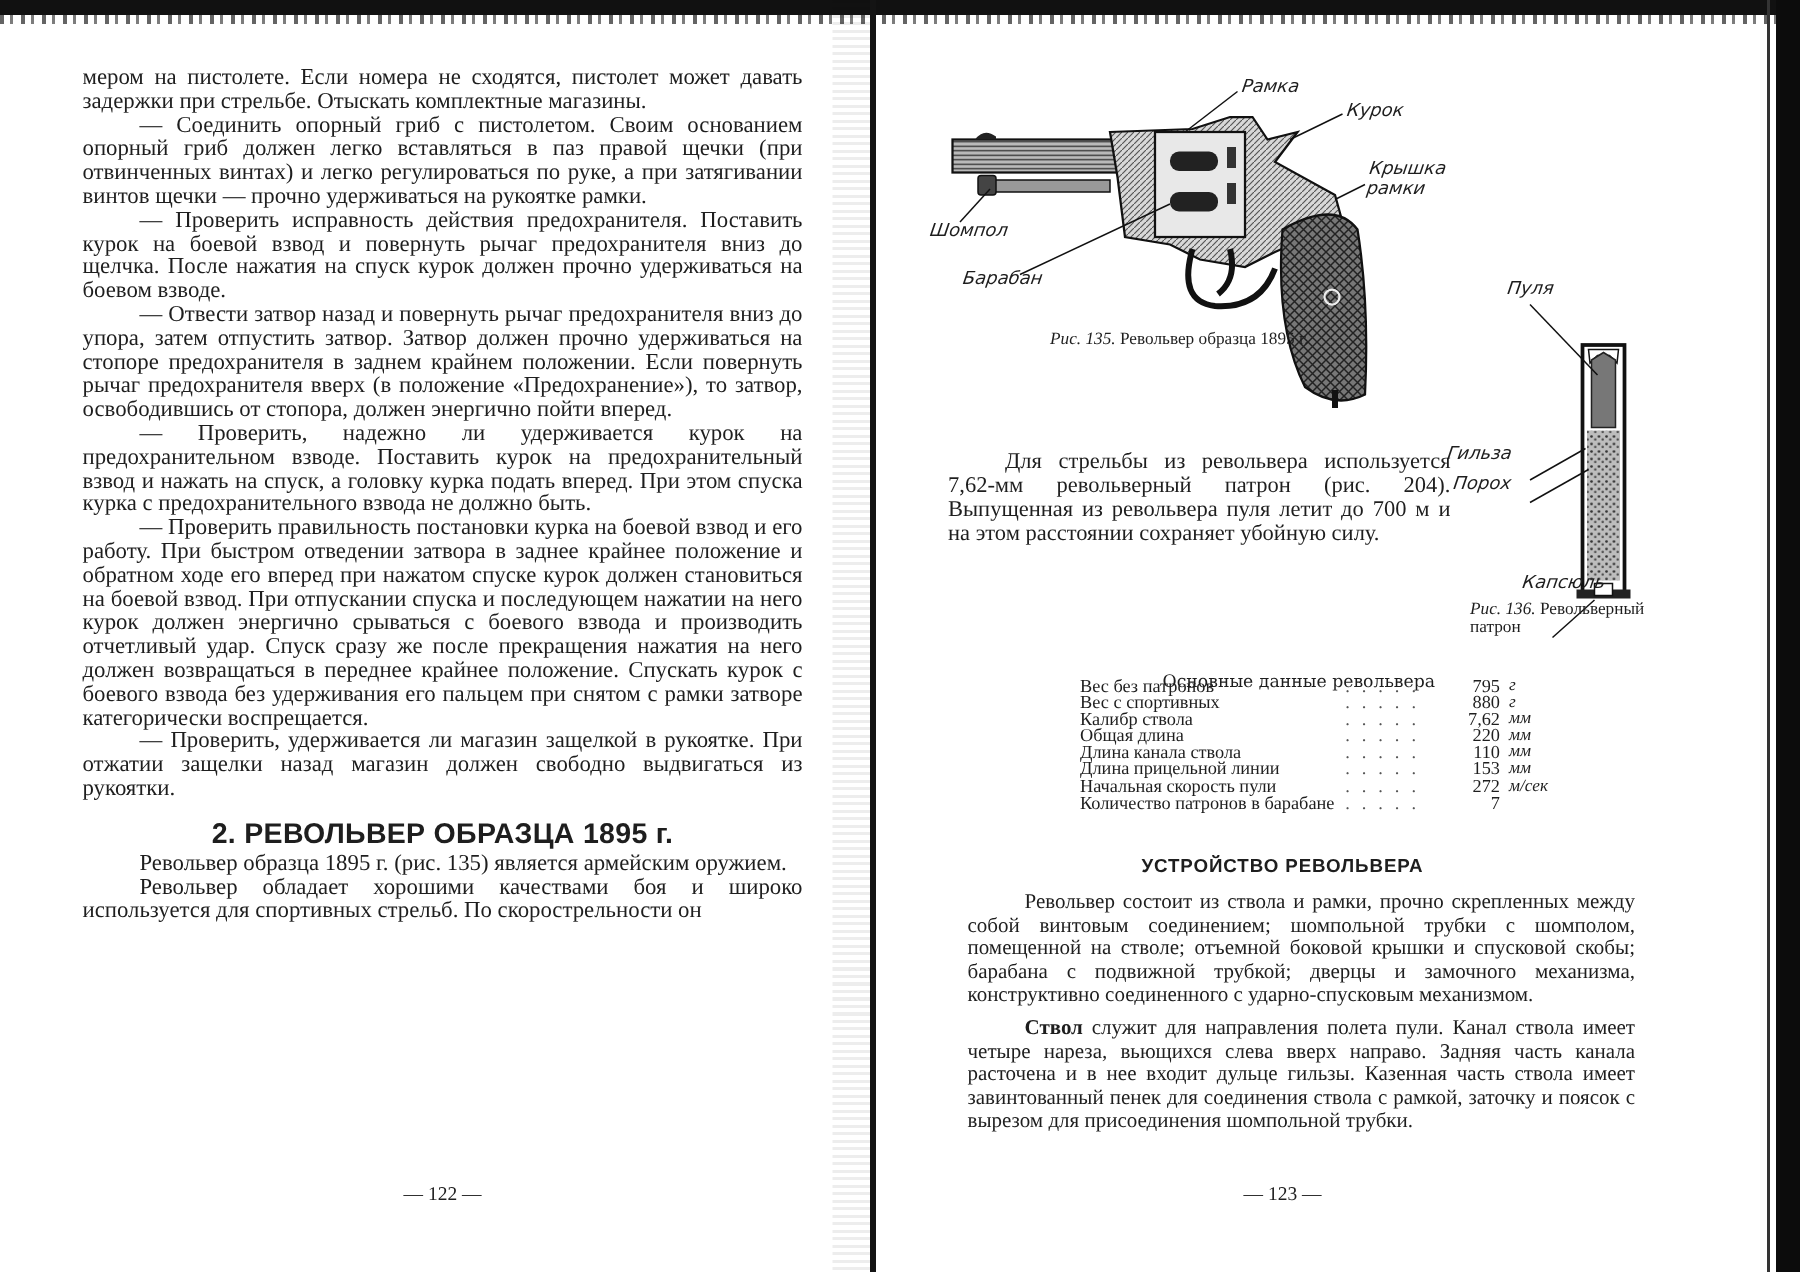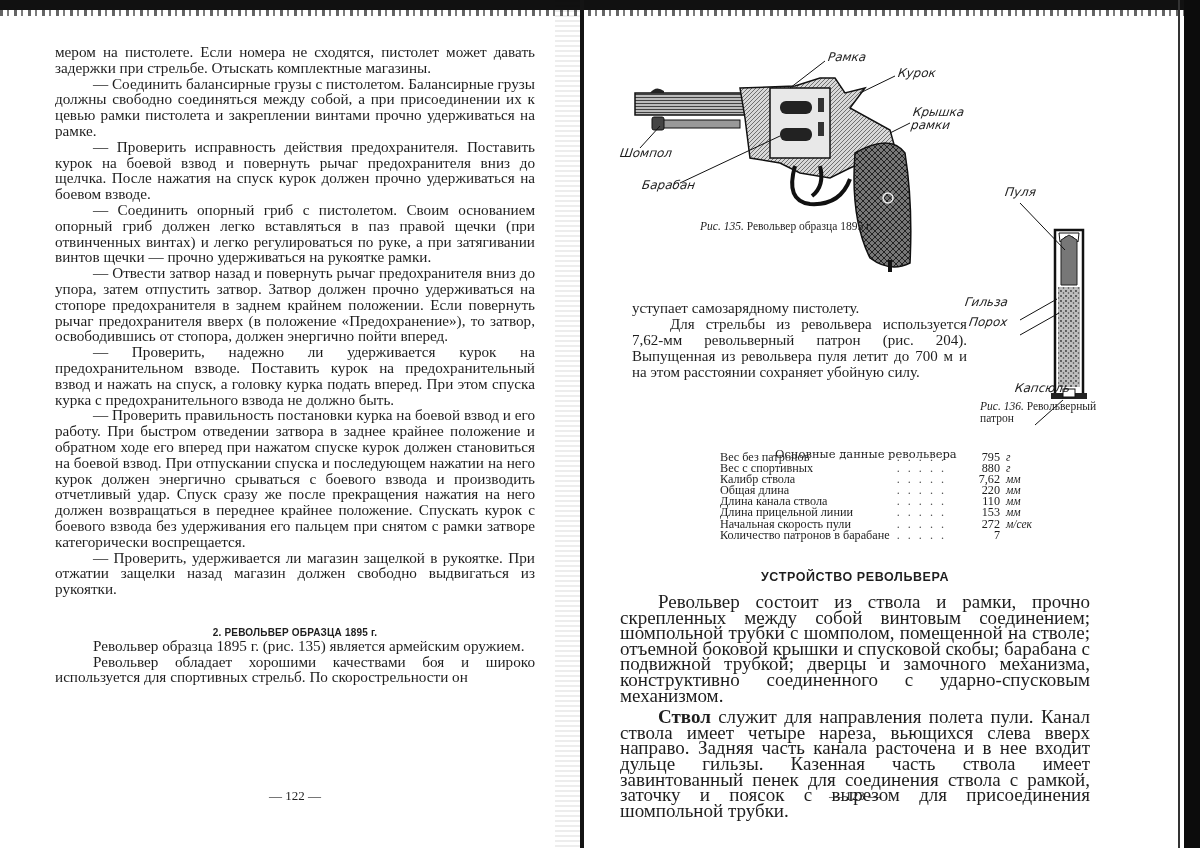--- a/index.html
+++ b/index.html
@@ -39,21 +39,21 @@
     margin: 0; font-size: 15.2px; line-height: 15.8px; text-align: justify;
     text-align-last: left;
     font-family: Liberation Serif, serif;
   }
   .para.indent { text-indent: 38px; }
   .page-left .para:first-child { margin-top: 44px; }
   .bold-lead { font-weight: bold; }
 
   .chapter-title {
     text-align: center; font-family: "Liberation Sans", "DejaVu Sans", sans-serif;
-    font-size: 10px; margin: 30px 0 0 0; letter-spacing: .2px;
+    font-size: 19px; margin: 12px 0 0 0; letter-spacing: .2px;
   }
   .section-title {
     text-align: center; font-family: "Liberation Sans", "DejaVu Sans", sans-serif;
     font-weight: bold; font-size: 12.5px; margin: 14px 0 15px 0; letter-spacing: .6px;
   }
   .page-num {
     position: absolute; font-size: 13px; text-align: center; width: 120px;
   }
   .page-left .page-num { left: 180px; top: 788px; }
   .page-right .page-num { left: 175px; top: 788px; }
@@ -78,39 +78,38 @@
     font-family: "DejaVu Serif", serif;
   }
   .spec-table { position: absolute; left: 100px; top: 452px; width: 330px; border-collapse: collapse; }
   .spec-table td { padding: 0; font-size: 12.2px; line-height: 11.1px; white-space: nowrap; }
   .spec-table .spec-label { width: 240px; position: relative; }
   .spec-table .dots { color: #555; letter-spacing: 8px; position: absolute; right: 8px; }
   .spec-table .spec-value { text-align: right; width: 40px; padding-right: 6px; }
   .spec-table .spec-unit { font-style: italic; font-size: 11.5px; }
 
   .right-body { position: absolute; left: 0; top: 570px; width: 470px; }
-  .right-body .para { font-size: 19px; line-height: 15.6px; }
+  .right-body .para { font-size: 14px; line-height: 15.6px; margin-left: 25px; }
   .right-body .section-title { margin: 0 0 10px 0; }
   .right-body .para + .para { margin-top: 6px; }
 </style>
 </head>
 <body>
 
 <div class="scan-top-dark"></div>
 <div class="right-edge-line"></div>
 <div class="right-edge-dark"></div>
 <div class="gutter-shade"></div>
 <div class="gutter"></div>
 
 <div class="page page-left">
   <div>
     <p class="para">мером на пистолете. Если номера не сходятся, пистолет может давать задержки при стрельбе. Отыскать комплектные магазины.</p>
-    <p class="para indent">— Соединить балансирные грузы с пистолетом. Балансирные грузы должны свободно соединяться между собой, а при присоединении их к цевью рамки пистолета и закреплении винтами прочно удерживаться на рамке.</p>
+    <p class="para indent">— Соединить опорный гриб с пистолетом. Своим основанием опорный гриб должен легко вставляться в паз правой щечки (при отвинченных винтах) и легко регулироваться по руке, а при затягивании винтов щечки — прочно удерживаться на рукоятке рамки.</p>
     <p class="para indent">— Проверить исправность действия предохранителя. Поставить курок на боевой взвод и повернуть рычаг предохранителя вниз до щелчка. После нажатия на спуск курок должен прочно удерживаться на боевом взводе.</p>
-    <p class="para indent">— Соединить опорный гриб с пистолетом. Своим основанием опорный гриб должен легко вставляться в паз правой щечки (при отвинченных винтах) и легко регулироваться по руке, а при затягивании винтов щечки — прочно удерживаться на рукоятке рамки.</p>
     <p class="para indent">— Отвести затвор назад и повернуть рычаг предохранителя вниз до упора, затем отпустить затвор. Затвор должен прочно удерживаться на стопоре предохранителя в заднем крайнем положении. Если повернуть рычаг предохранителя вверх (в положение «Предохранение»), то затвор, освободившись от стопора, должен энергично пойти вперед.</p>
     <p class="para indent">— Проверить, надежно ли удерживается курок на предохранительном взводе. Поставить курок на предохранительный взвод и нажать на спуск, а головку курка подать вперед. При этом спуска курка с предохранительного взвода не должно быть.</p>
     <p class="para indent">— Проверить правильность постановки курка на боевой взвод и его работу. При быстром отведении затвора в заднее крайнее положение и обратном ходе его вперед при нажатом спуске курок должен становиться на боевой взвод. При отпускании спуска и последующем нажатии на него курок должен энергично срываться с боевого взвода и производить отчетливый удар. Спуск сразу же после прекращения нажатия на него должен возвращаться в переднее крайнее положение. Спускать курок с боевого взвода без удерживания его пальцем при снятом с рамки затворе категорически воспрещается.</p>
     <p class="para indent">— Проверить, удерживается ли магазин защелкой в рукоятке. При отжатии защелки назад магазин должен свободно выдвигаться из рукоятки.</p>
 
     <h2 class="chapter-title">2. РЕВОЛЬВЕР ОБРАЗЦА 1895 г.</h2>
 
     <p class="para indent">Револьвер образца 1895 г. (рис. 135) является армейским оружием.</p>
     <p class="para indent">Револьвер обладает хорошими качествами боя и широко используется для спортивных стрельб. По скорострельности он</p>
   </div>
@@ -198,21 +197,20 @@
     <span class="fig-label" style="left:0px;top:100px;">Гильза</span>
     <span class="fig-label" style="left:4px;top:120px;">Порох</span>
     <span class="fig-label" style="left:50px;top:186px;">Капсюль</span>
     <div class="fig-caption" style="left:15px;top:205px;width:120px;">
       <span class="fig-no">Рис. 136.</span>
       <span>Револьверный патрон</span>
     </div>
   </div>
 
   <div class="right-text-block">
-    <p class="para">уступает самозарядному пистолету.</p>
     <p class="para indent">Для стрельбы из револьвера используется 7,62-мм револьверный патрон (рис. 204). Выпущенная из револьвера пуля летит до 700 м и на этом расстоянии сохраняет убойную силу.</p>
   </div>
 
   <div class="table-title">Основные данные револьвера</div>
   <table class="spec-table">
     <tbody id="spec-rows">
         <tr>
           <td class="spec-label"><span>Вес без патронов</span><span class="dots">.....</span></td>
           <td class="spec-value">795</td>
           <td class="spec-unit">г</td>

